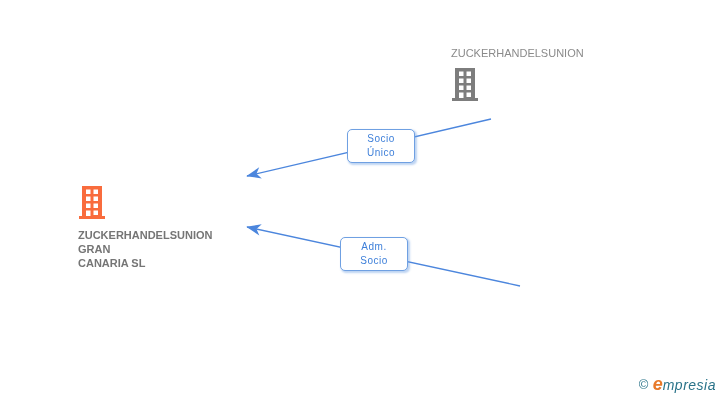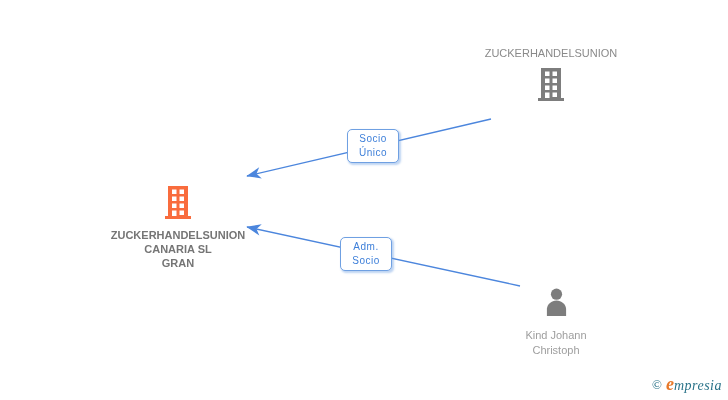--- a/index.html
+++ b/index.html
@@ -14,40 +14,40 @@
   .rel-label{
     position:absolute;
     background:#ffffff;
     border:1px solid #6fa0e2;
     border-radius:5px;
     box-shadow:1.5px 1.5px 2px rgba(110,160,226,0.45);
     color:#3d7fd9;
     font-size:10px;
     line-height:14px;
     text-align:center;
-    padding:2px 4px;
+    padding:2px 12px;
     letter-spacing:0.5px;
   }
   .rel-socio{left:347px;top:129px;width:42px;}
   .rel-adm{left:340px;top:237px;width:42px;}
-  .node{position:absolute;text-align:center;cursor:pointer;}
+  .node{position:absolute;text-align:left;cursor:pointer;}
   .node-parent{left:451px;top:46px;width:200px;}
   .node-focus{left:78px;top:186px;width:200px;}
   .node-person{left:456px;top:288px;width:200px;}
   .node-name{font-size:11px;line-height:14px;}
   .node-parent .node-name{color:#8a8a8a;}
   .node-focus .node-name{color:#757575;font-weight:bold;}
   .node-person .node-name{color:#9e9e9e;line-height:15px;}
   .node-icon{display:block;margin:0 auto;}
   .node-parent .node-icon{margin-top:8px;}
   .node-focus .node-name{margin-top:5px;}
   .node-person .node-name{margin-top:6px;}
   .logo{
-    position:absolute;right:6px;bottom:5px;
-    font-family:Liberation Serif, serif;
+    position:absolute;right:12px;bottom:5px;
+    font-family:Liberation Sans, sans-serif;
     font-style:italic;
     white-space:nowrap;
     cursor:pointer;
   }
   .logo .copy{color:#2a7389;font-size:13px;font-style:normal;vertical-align:1px;}
   .logo .e{color:#e8792a;font-size:18px;font-weight:bold;}
   .logo .rest{color:#2a7389;font-size:14px;letter-spacing:0.5px;}
 </style>
 </head>
 <body>
@@ -111,38 +111,24 @@
           <rect x="15.5" y="10.5" width="4.5" height="4.5"></rect>
           <rect x="8" y="17.5" width="4.5" height="4.5"></rect>
           <rect x="15.5" y="17.5" width="4.5" height="4.5"></rect>
           <rect x="8" y="24.5" width="4.5" height="5.5"></rect>
           <rect x="15.5" y="24.5" width="4.5" height="4.5"></rect>
         </g>
       </svg>
     </span>
     <div class="node-name">
       <div>ZUCKERHANDELSUNION</div>
+      <div>GRAN</div>
       <div>CANARIA SL</div>
-      <div>GRAN</div>
     </div>
   </div>
 
-  <div class="node node-person">
-    <span class="node-icon">
-      <svg width="27" height="30" viewBox="0 0 27 30">
-        <g fill="#7d7d7d">
-          <circle cx="13.5" cy="6.2" r="5.6"></circle>
-          <path d="M13.5 12.6 C8.4 12.6 4.4 16.2 3.9 20.8 L3.9 28 L23.1 28 L23.1 20.8 C22.6 16.2 18.6 12.6 13.5 12.6 Z"></path>
-        </g>
-      </svg>
-    </span>
-    <div class="node-name">
-      <div>Kind Johann</div>
-      <div>Christoph</div>
-    </div>
-  </div>
 
   <div class="logo">
     <span class="copy">©</span>
     <span class="e">e</span><span class="rest">mpresia</span>
   </div>
 
 </div>
 
 </body></html>

